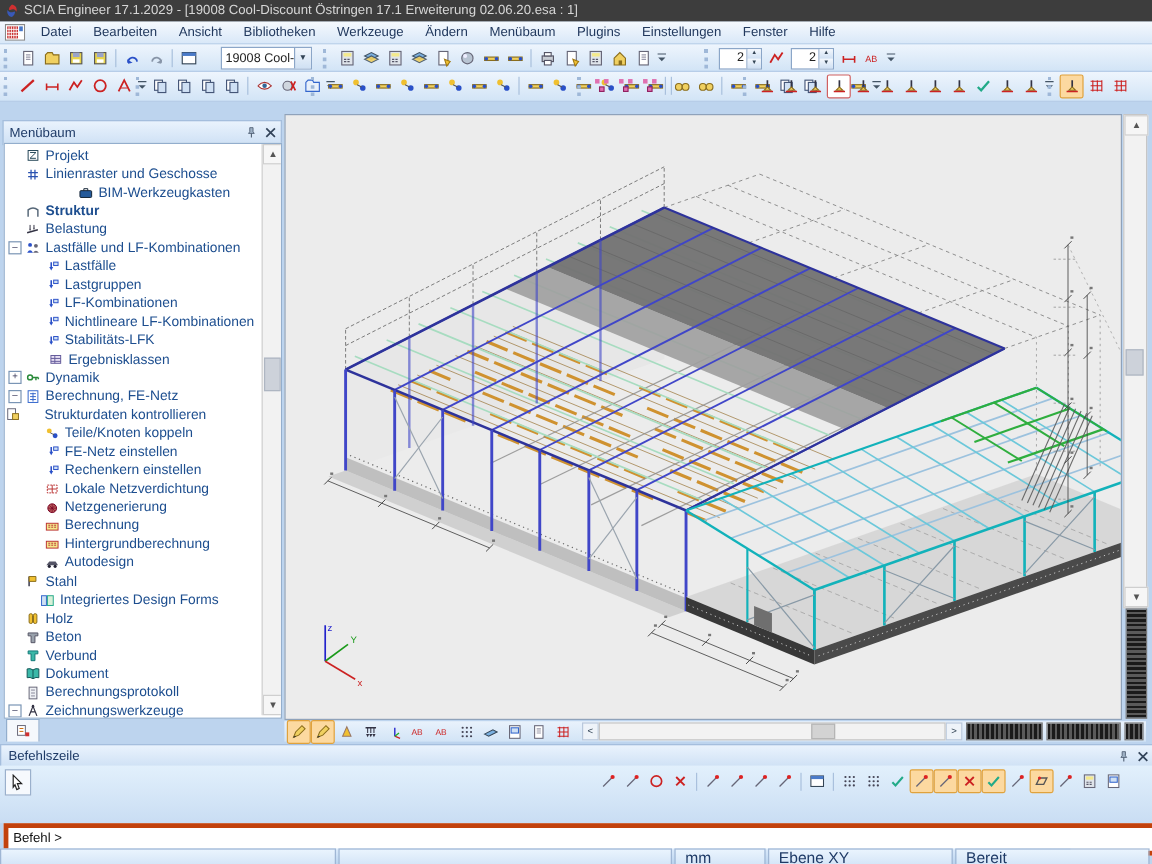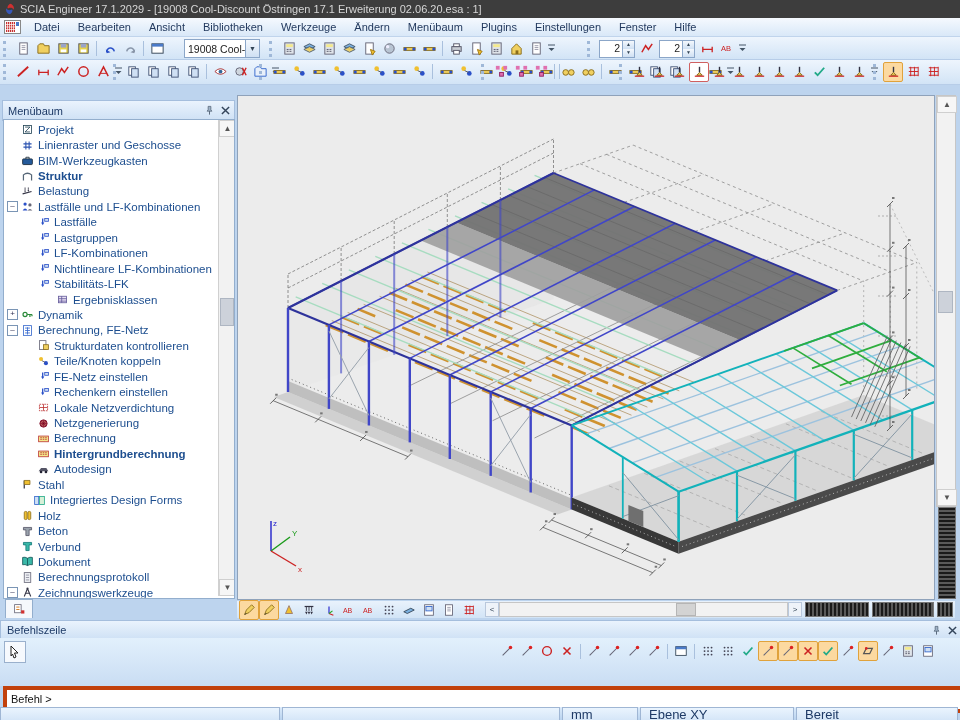--- a/index.html
+++ b/index.html
@@ -728,21 +728,21 @@
           <span>Projekt</span>
         </div>
         <div class="trow" style="padding-left: 17px;">
           <span class="tic">
             <svg width="13" height="13" viewBox="0 0 16 16">
               <path d="M6 3v10M10 3v10M3 6h10M3 10h10" stroke="#2a52b0" stroke-width="1.3"></path>
             </svg>
           </span>
           <span>Linienraster und Geschosse</span>
         </div>
-        <div class="trow" style="padding-left: 17px;">
+        <div class="trow" style="padding-left: 17px; margin-left: 44px;">
           <span class="tic">
             <svg width="13" height="13" viewBox="0 0 16 16">
               <rect x="2" y="6" width="12" height="7" rx="1" fill="#245a9a" stroke="#123"></rect>
               <path d="M6 6V4h4v2" fill="none" stroke="#123"></path>
             </svg>
           </span>
           <span>BIM-Werkzeugkasten</span>
         </div>
         <div class="trow" style="padding-left: 17px; font-weight: bold;">
           <span class="tic">
@@ -817,21 +817,21 @@
         <div class="trow" style="padding-left: 33px;">
           <span class="tic">
             <svg width="13" height="13" viewBox="0 0 16 16">
               <path d="M7 3v6" stroke="#2a50c8" stroke-width="1.6"></path>
               <path d="M5 8l2 3.5L9 8z" fill="#2a50c8"></path>
               <rect x="9.5" y="3" width="4.5" height="3.5" fill="#cfe0f4" stroke="#2a50c8"></rect>
             </svg>
           </span>
           <span>Stabilitäts-LFK</span>
         </div>
-        <div class="trow" style="padding-left: 52px;">
+        <div class="trow" style="padding-left: 36px;">
           <span class="tic">
             <svg width="13" height="13" viewBox="0 0 16 16">
               <rect x="3" y="4" width="10" height="8" fill="#e8e0f4" stroke="#635a9a"></rect>
               <path d="M3 7h10M3 10h10M7 4v8" stroke="#635a9a"></path>
             </svg>
           </span>
           <span>Ergebnisklassen</span>
         </div>
         <div class="trow" style="padding-left: 17px;">
           <div class="exp">+</div>
@@ -846,21 +846,21 @@
         <div class="trow" style="padding-left: 17px;">
           <div class="exp">–</div>
           <span class="tic">
             <svg width="13" height="13" viewBox="0 0 16 16">
               <rect x="3" y="2" width="10" height="12" fill="#fff" stroke="#36c"></rect>
               <path d="M5 5h6M5 8h6M5 11h6M8 4v9" stroke="#36c"></path>
             </svg>
           </span>
           <span>Berechnung, FE-Netz</span>
         </div>
-        <div class="trow" style="padding-left: 33px;">
+        <div class="trow" style=" gap: 16px;">
           <span class="tic">
             <svg width="13" height="13" viewBox="0 0 16 16">
               <rect x="3" y="2" width="8" height="11" fill="#fff" stroke="#667"></rect>
               <rect x="8" y="7" width="6" height="6" fill="#f0d060" stroke="#8a6d1c"></rect>
             </svg>
           </span>
           <span>Strukturdaten kontrollieren</span>
         </div>
         <div class="trow" style="padding-left: 33px;">
           <span class="tic">
@@ -912,21 +912,21 @@
         </div>
         <div class="trow" style="padding-left: 33px; text-align: center;">
           <span class="tic">
             <svg width="13" height="13" viewBox="0 0 16 16">
               <rect x="2" y="5" width="12" height="7" fill="#f4e98c" stroke="#b33"></rect>
               <path d="M4 7h2M4 9h2M7 7h2M7 9h2M10 7h2M10 9h2" stroke="#b33"></path>
             </svg>
           </span>
           <span>Berechnung</span>
         </div>
-        <div class="trow" style="padding-left: 33px; font-weight: bold;">
+        <div class="trow" style="padding-left: 33px;">
           <span class="tic">
             <svg width="13" height="13" viewBox="0 0 16 16">
               <rect x="2" y="5" width="12" height="7" fill="#f4e98c" stroke="#b33"></rect>
               <path d="M4 7h2M4 9h2M7 7h2M7 9h2M10 7h2M10 9h2" stroke="#b33"></path>
             </svg>
           </span>
           <span>Hintergrundberechnung</span>
         </div>
         <div class="trow" style="padding-left: 33px;">
           <span class="tic">

